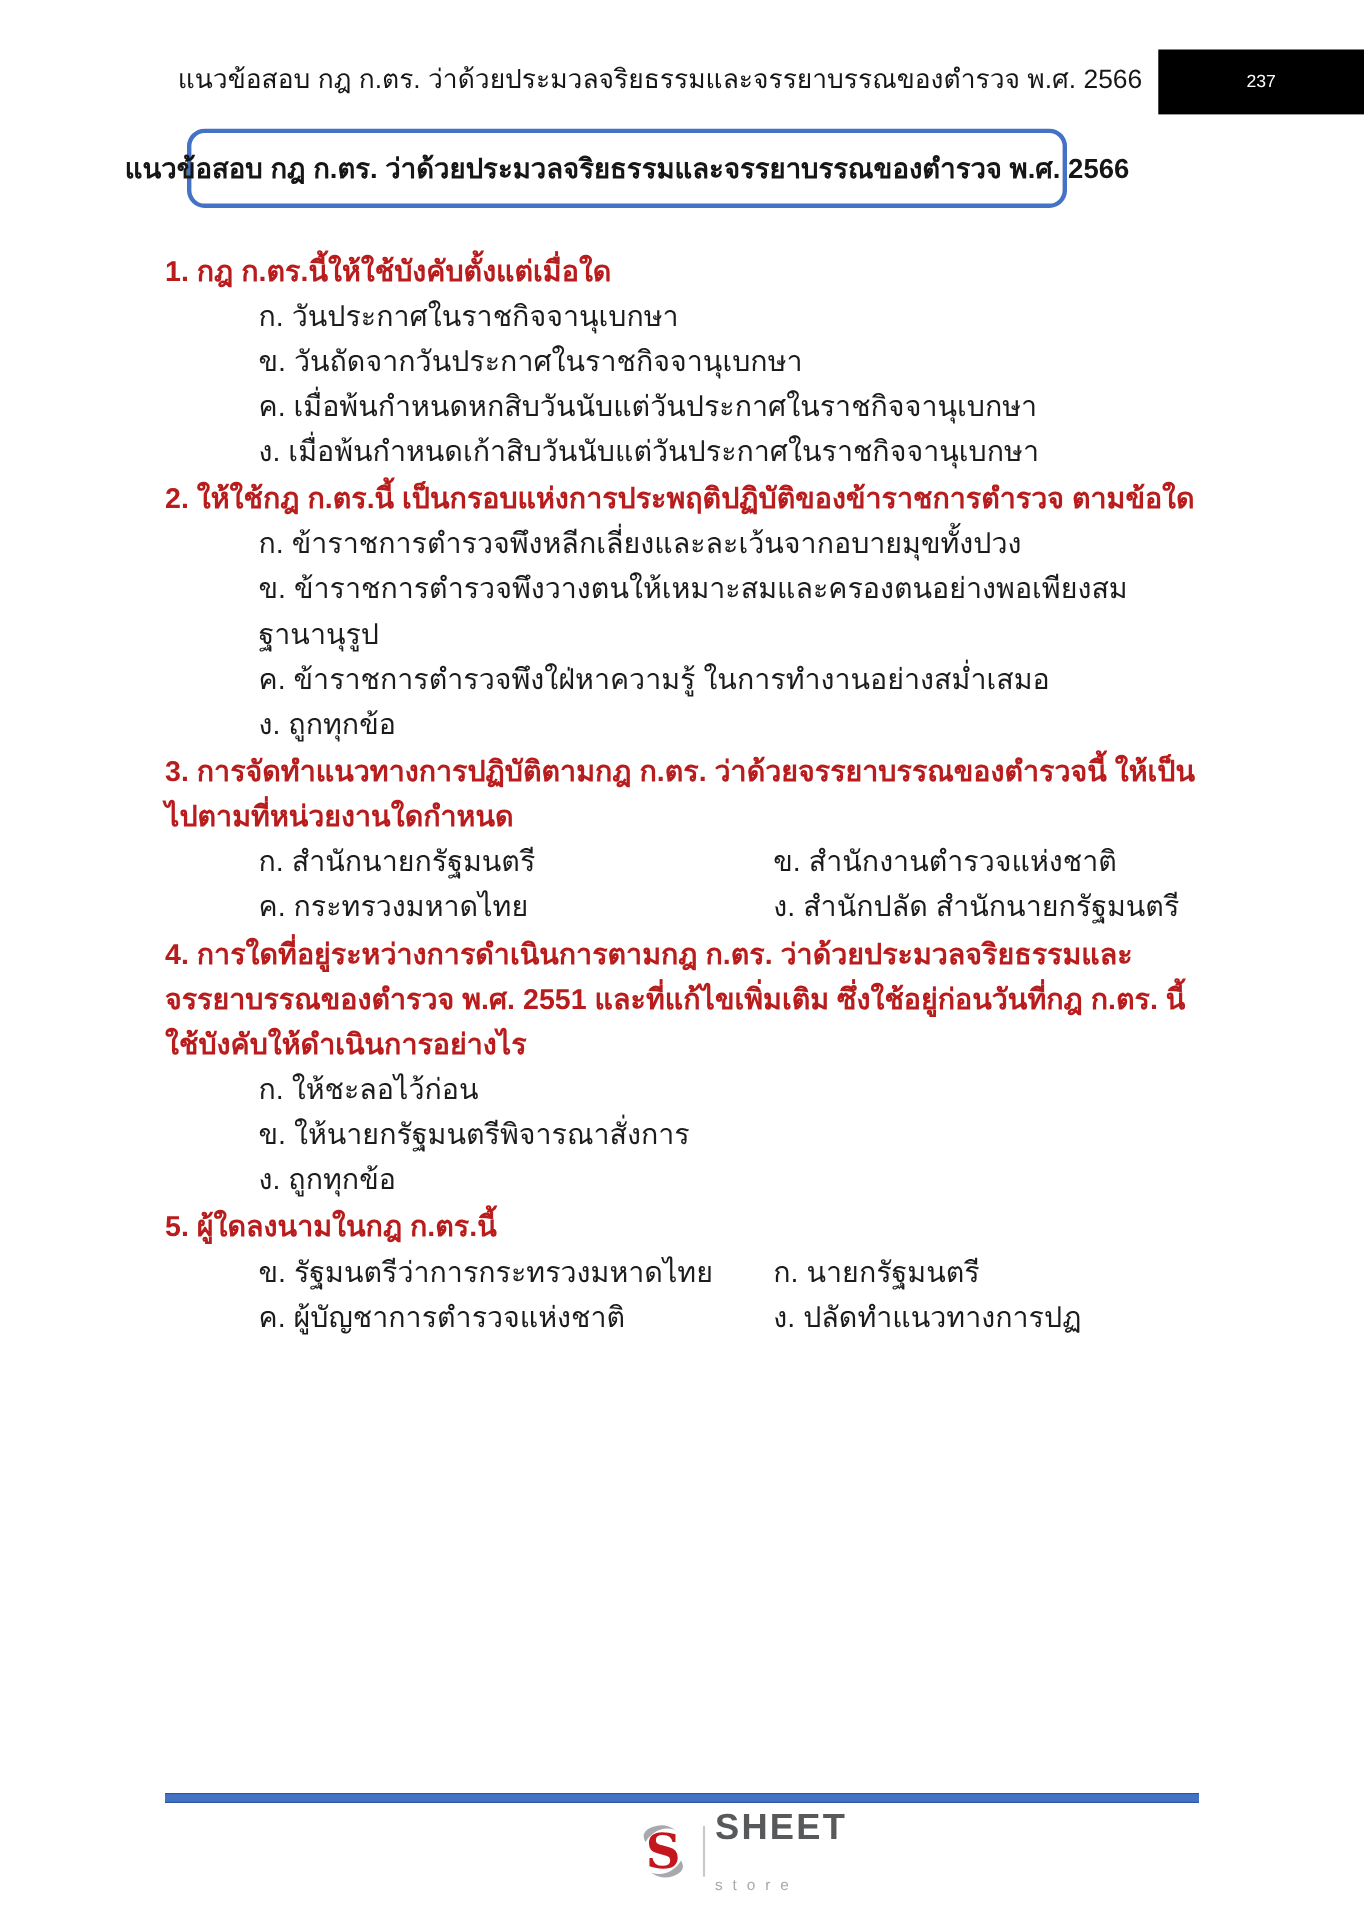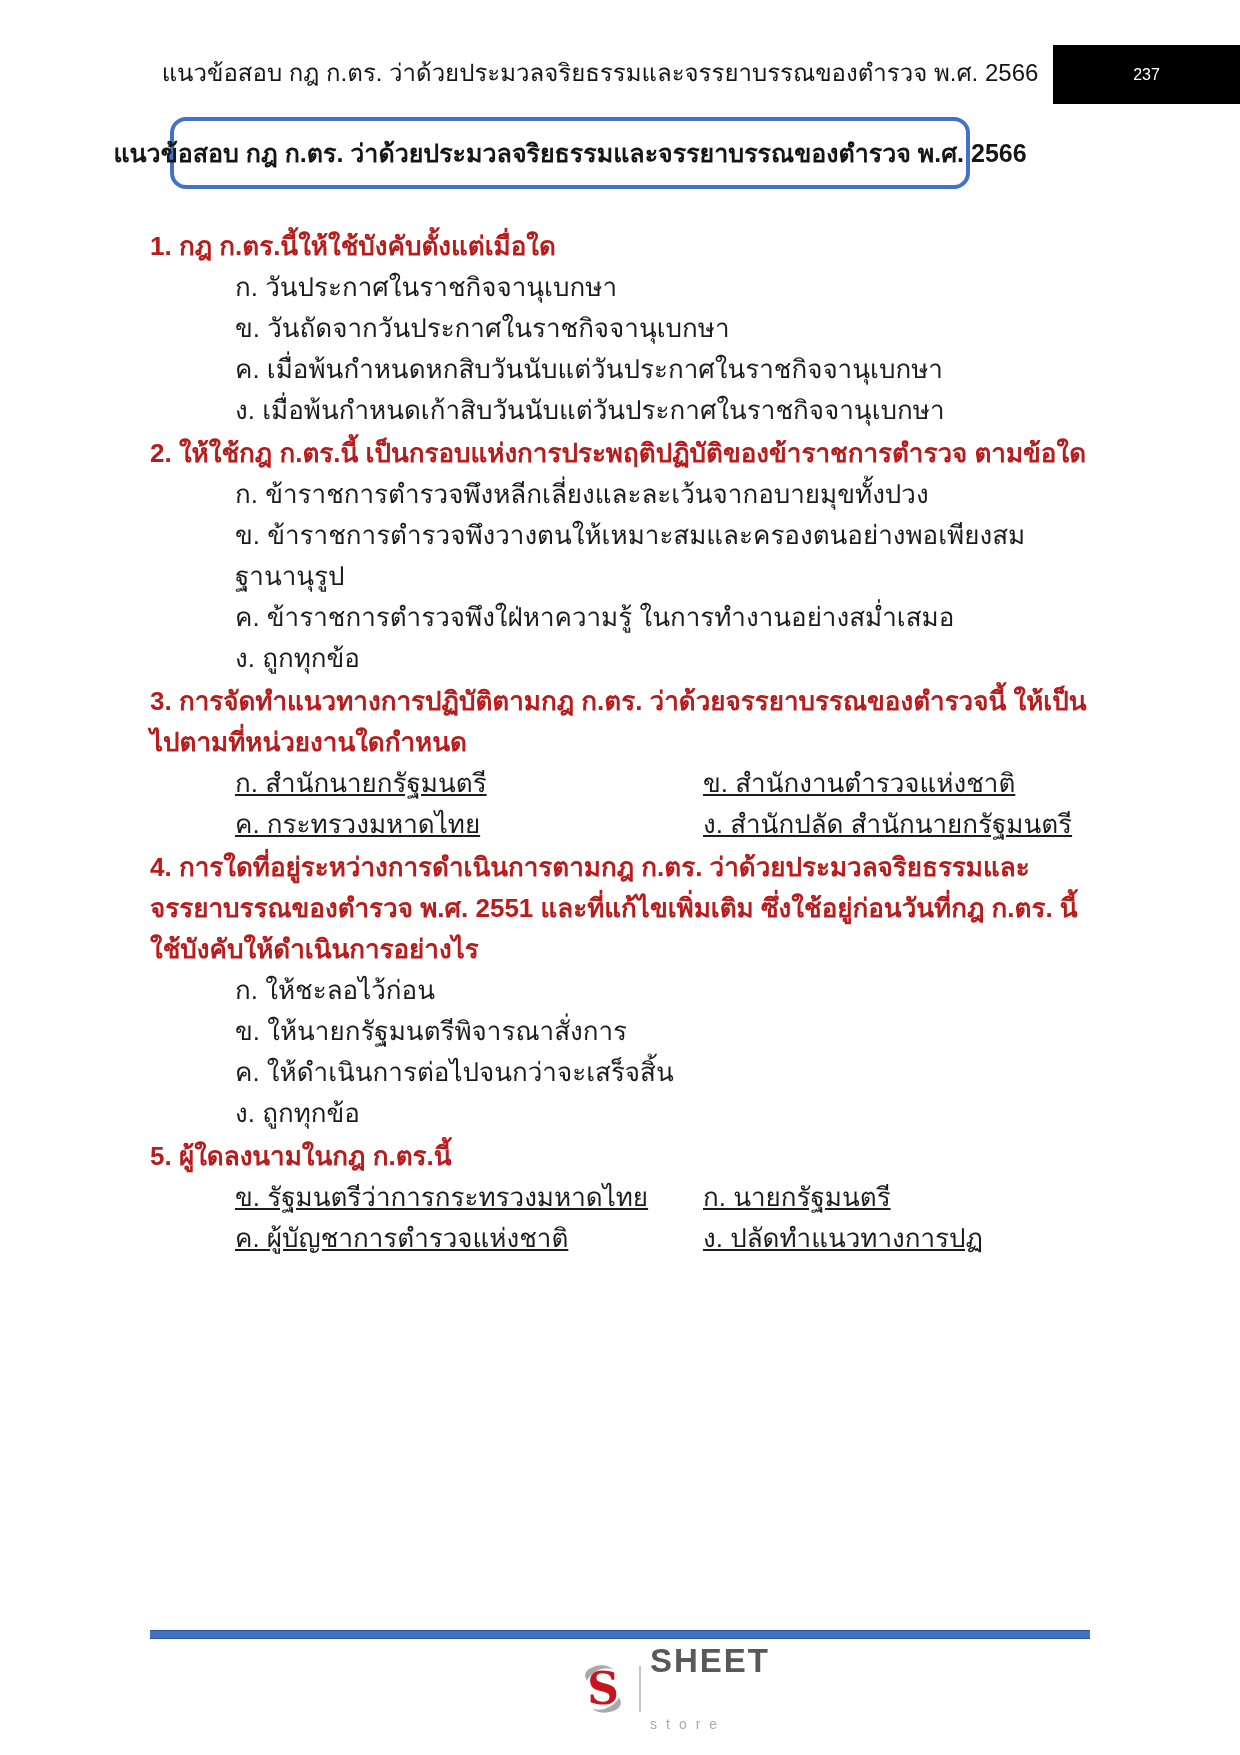--- a/index.html
+++ b/index.html
@@ -44,21 +44,21 @@
     font-size: 26px;
   }
   .question { margin: 0 0 1px 0; }
   .q-heading {
     font-weight: bold; line-height: 41px; margin: 2px 0 0 0; color: #b91c1c;
   }
   .options-list { margin: 0; padding: 0 0 0 85px; list-style: none; }
   .options-list .option-line { line-height: 41px; }
   .options-grid {
     display: grid; grid-template-columns: 468px 1fr;
-    margin: 0; padding: 0 0 0 85px; list-style: none; text-decoration: underline;
+    margin: 0; padding: 0 0 0 85px; list-style: none;
   }
   .options-grid .option-line { line-height: 41px; }
 
   
   .footer-rule {
     position: absolute; top: 1630px; left: 150px; width: 940px; height: 7px;
     background: #4472C4; border-top: 1px solid #2F5597; border-bottom: 1px solid #2F5597;
   }
   .brand {
     position: absolute; top: 1645px; left: 576px;
@@ -66,21 +66,21 @@
   }
   .brand-icon { width: 54px; height: 54px; display: block; }
   .brand-divider { width: 2px; height: 46px; background: #C6C8CA; }
   .brand-text-col { display: flex; flex-direction: column; justify-content: center; gap: 20px; }
   .brand-name {
     font-size: 33px; font-weight: bold; color: #58595B;
     letter-spacing: 2px; line-height: 32px;
   }
   .brand-sub {
     font-size: 14px; color: #A7A9AC; letter-spacing: 9px;
-    line-height: 16px; margin-top: 19px;
+    line-height: 16px; margin-top: 8px;
   }
 </style>
 </head>
 <body>
 
 <div class="page">
 
   <div class="header-title">แนวข้อสอบ กฎ ก.ตร. ว่าด้วยประมวลจริยธรรมและจรรยาบรรณของตำรวจ พ.ศ. 2566</div>
   <div class="page-number-box">
     <span>237</span>
@@ -120,21 +120,20 @@
         <li class="option-line">ค. กระทรวงมหาดไทย</li>
         <li class="option-line">ง. สำนักปลัด สำนักนายกรัฐมนตรี</li>
       </ul>
     </div>
 
     <div class="question">
       <div class="q-heading">4. การใดที่อยู่ระหว่างการดำเนินการตามกฎ ก.ตร. ว่าด้วยประมวลจริยธรรมและจรรยาบรรณของตำรวจ พ.ศ. 2551 และที่แก้ไขเพิ่มเติม ซึ่งใช้อยู่ก่อนวันที่กฎ ก.ตร. นี้ ใช้บังคับให้ดำเนินการอย่างไร</div>
       <ul class="options-list">
         <li class="option-line">ก. ให้ชะลอไว้ก่อน</li>
         <li class="option-line">ข. ให้นายกรัฐมนตรีพิจารณาสั่งการ</li>
-        <li class="option-line">ค. ให้ดำเนินการต่อไปจนกว่าจะเสร็จสิ้น</li>
         <li class="option-line">ง. ถูกทุกข้อ</li>
       </ul>
     </div>
 
     <div class="question">
       <div class="q-heading">5. ผู้ใดลงนามในกฎ ก.ตร.นี้</div>
       <ul class="options-grid">
         <li class="option-line">ข. รัฐมนตรีว่าการกระทรวงมหาดไทย</li>
         <li class="option-line">ก. นายกรัฐมนตรี</li>
         <li class="option-line">ค. ผู้บัญชาการตำรวจแห่งชาติ</li>

